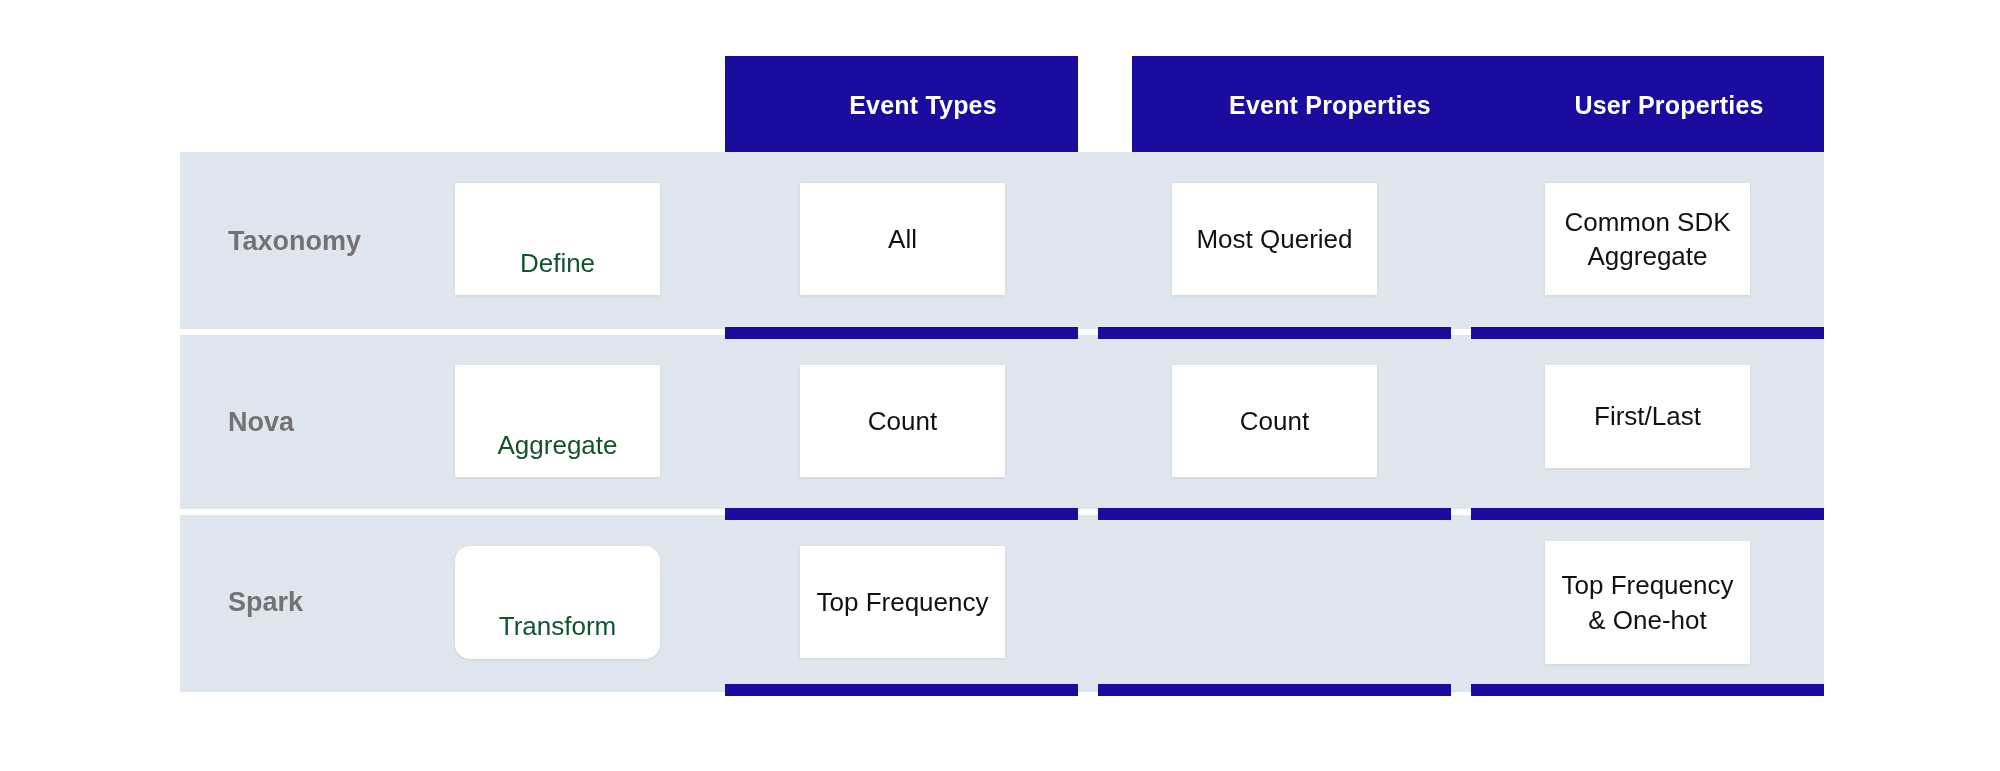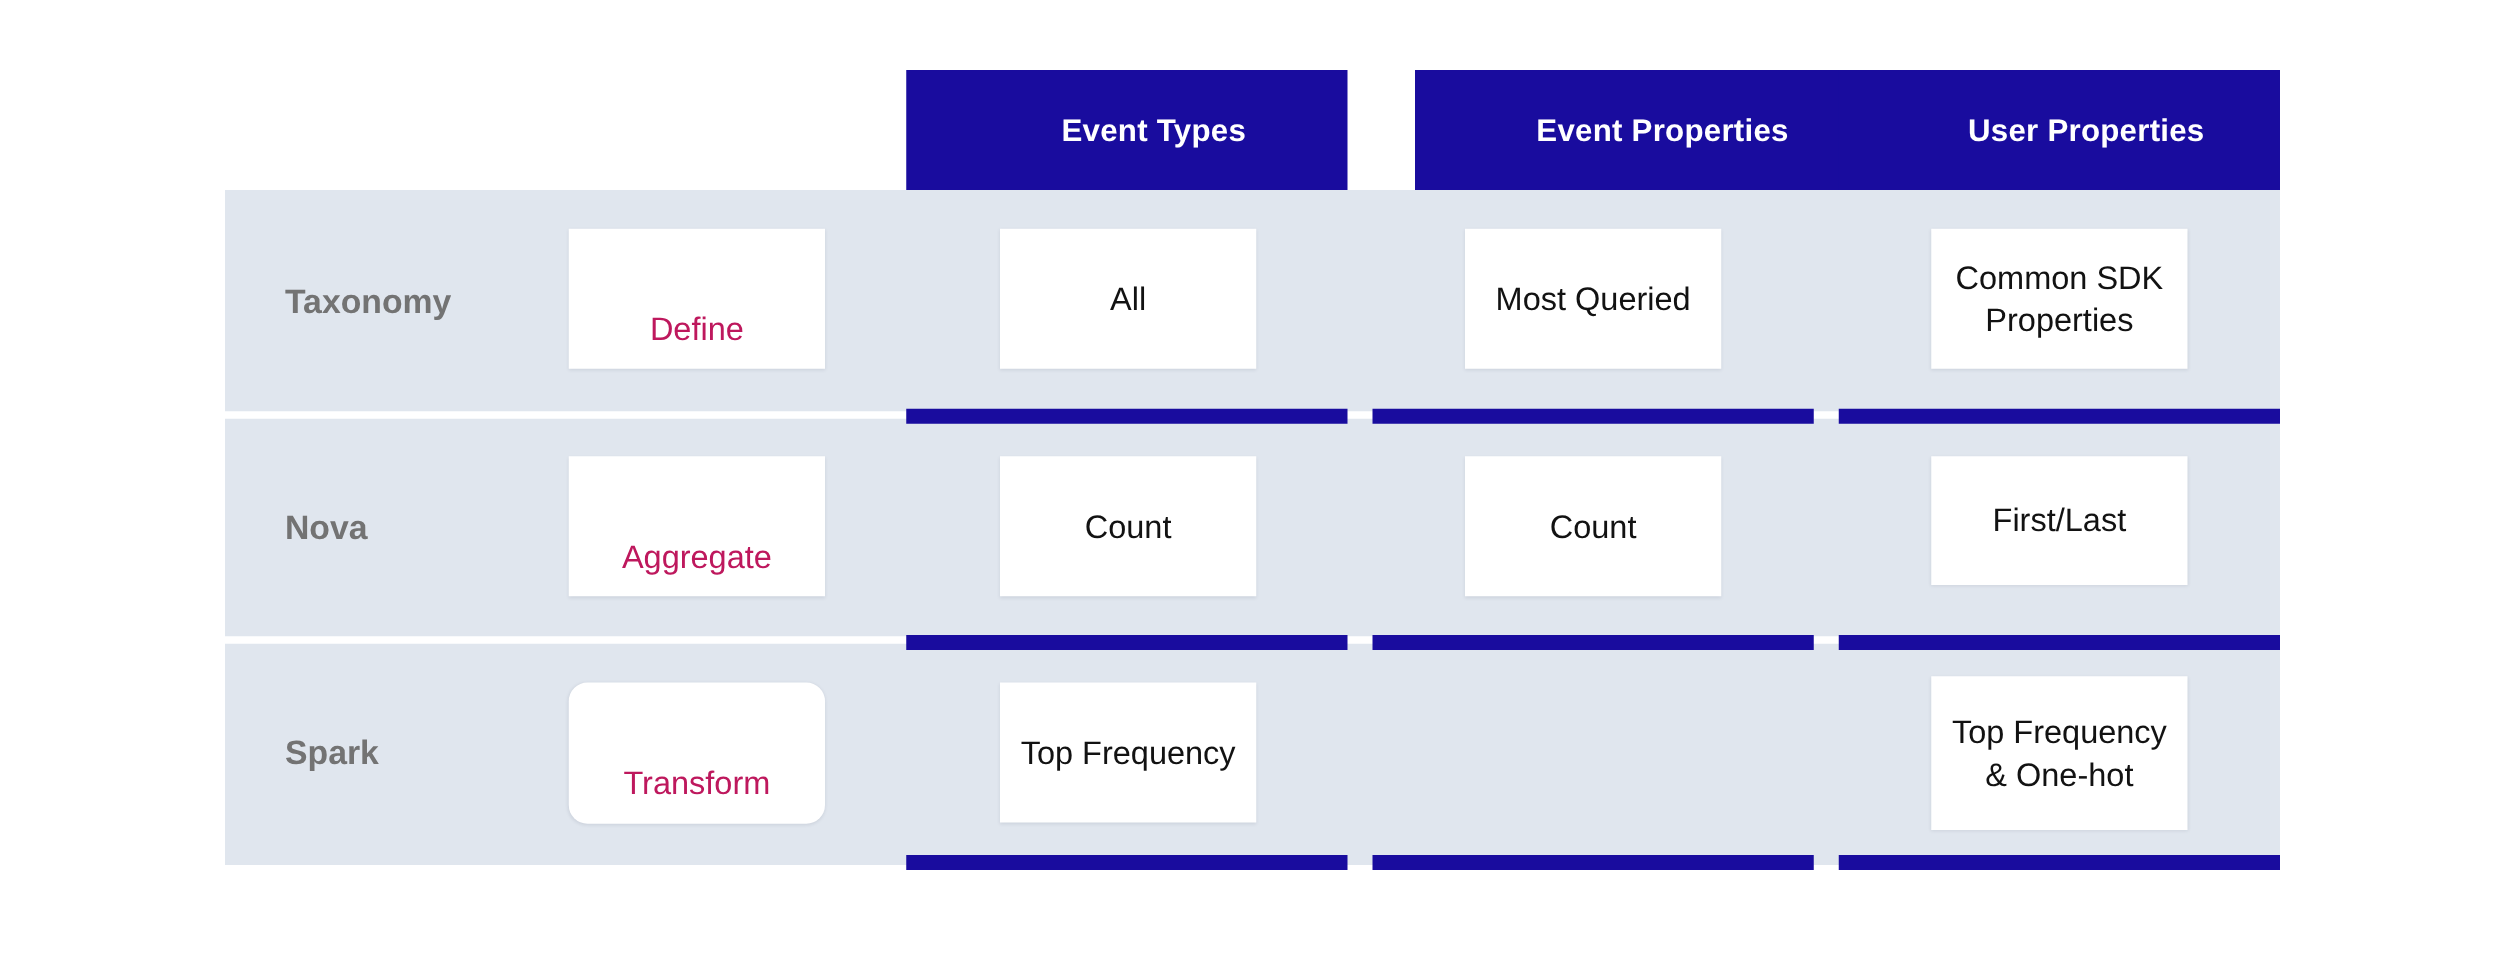--- a/index.html
+++ b/index.html
@@ -83,21 +83,21 @@
     display: flex;
     align-items: center;
     justify-content: center;
     box-shadow: 0 1px 3px rgba(20,30,60,0.10);
     box-sizing: border-box;
   }
   .action-cell.r0 { top: 183px; height: 112px; }
   .action-cell.r1 { top: 365px; height: 112px; }
   .action-cell.r2 { top: 546px; height: 113px; border-radius: 15px; }
   .action-cell .cell-text {
-    color: #be185d;
+    color: #14532d;
     font-size: 26px;
     line-height: 1.25;
     text-align: center;
     white-space: nowrap;
     margin-top: 48px;
   }
 
   
   .value-cell {
     position: absolute;
@@ -174,21 +174,21 @@
     <span class="cell-text">Transform</span>
   </div>
 
   <div class="value-cell r0c0">
     <span class="cell-text">All</span>
   </div>
   <div class="value-cell r0c1">
     <span class="cell-text">Most Queried</span>
   </div>
   <div class="value-cell r0c2">
-    <span class="cell-text">Common SDK Properties</span>
+    <span class="cell-text">Common SDK Aggregate</span>
   </div>
 
   <div class="value-cell r1c0">
     <span class="cell-text">Count</span>
   </div>
   <div class="value-cell r1c1">
     <span class="cell-text">Count</span>
   </div>
   <div class="value-cell r1c2">
     <span class="cell-text">First/Last</span>

